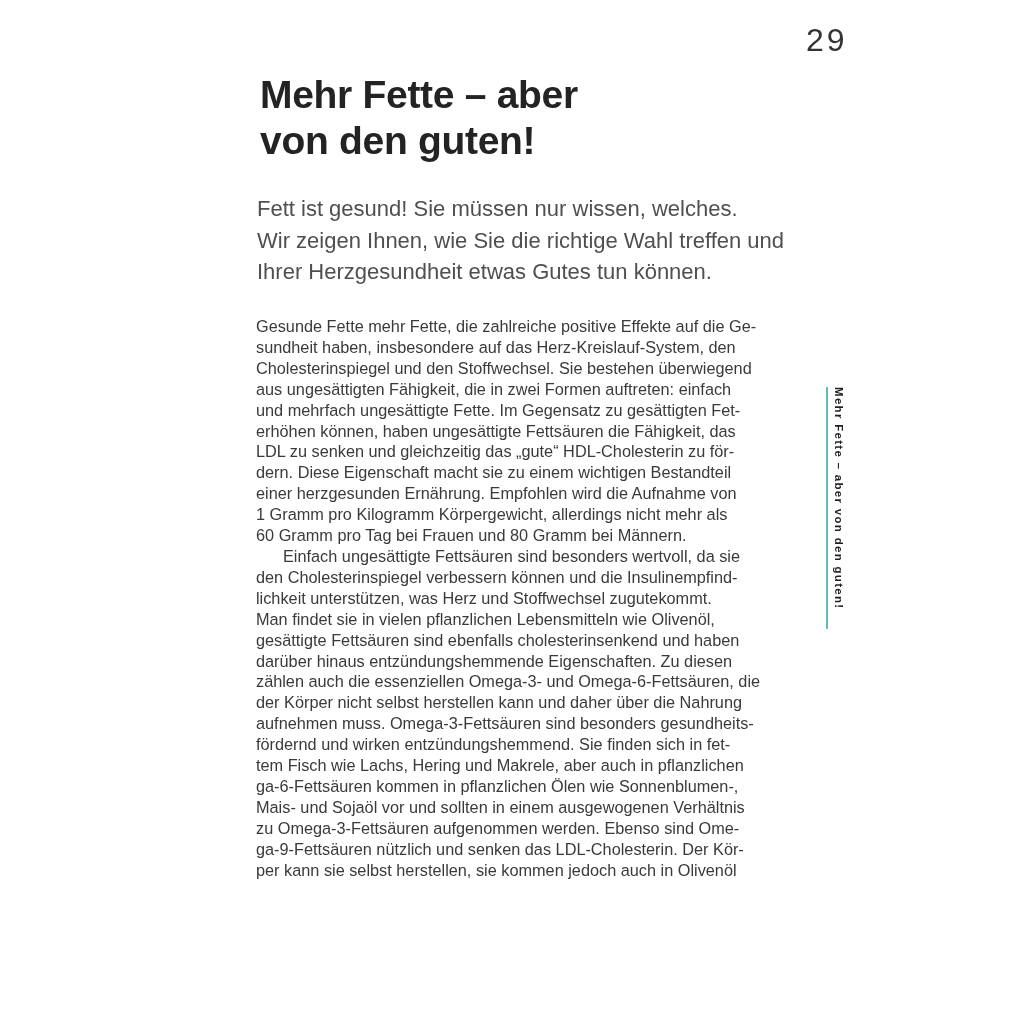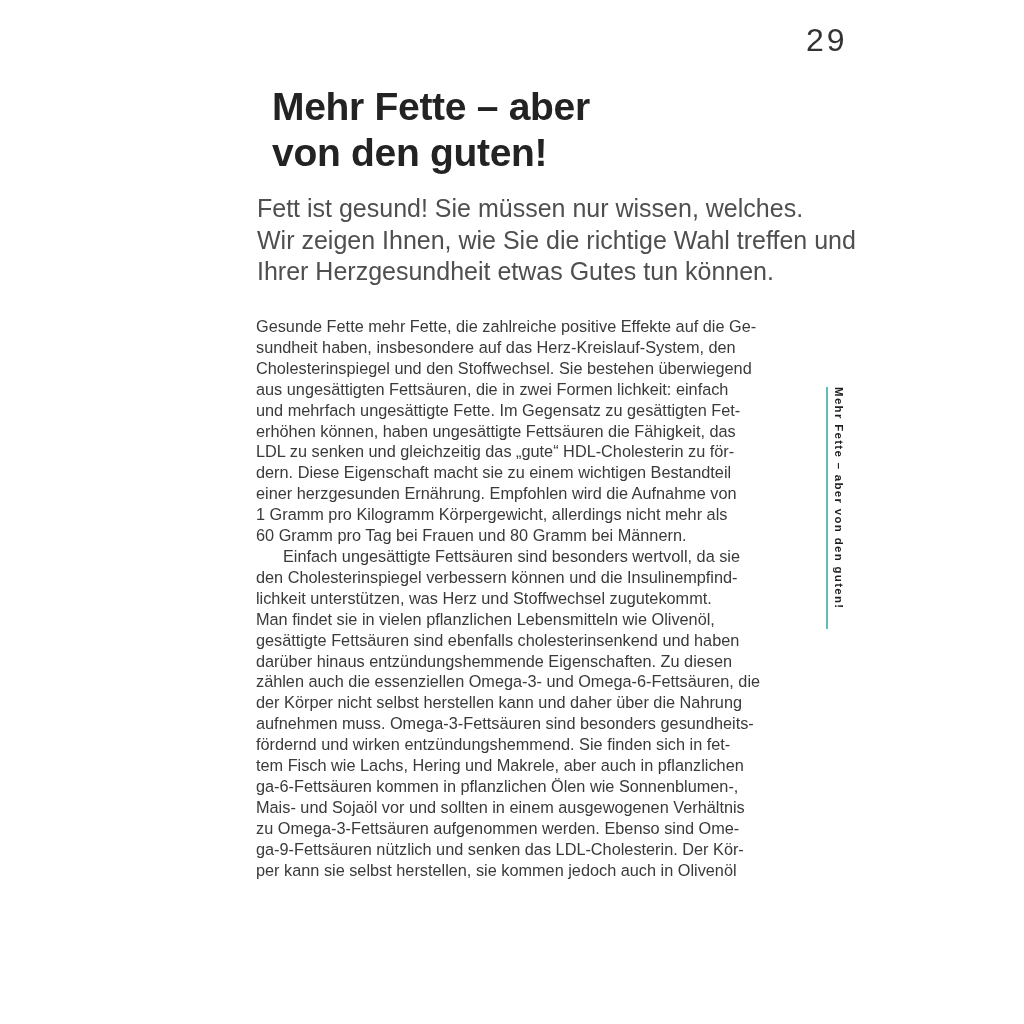--- a/index.html
+++ b/index.html
@@ -22,33 +22,33 @@
     font-size: 32px;
     font-weight: 400;
     letter-spacing: 3px;
     color: #333333;
     font-family: "Liberation Sans", sans-serif;
   }
   .title {
     position: absolute;
     top: 68px;
     left: 256px;
-    margin: 16px;
+    margin: 4px;
     font-size: 39px;
     line-height: 46px;
     font-weight: 800;
     letter-spacing: -0.3px;
     color: #232323;
     font-family: "Liberation Sans", sans-serif;
   }
   .intro {
     position: absolute;
     top: 193px;
     left: 257px;
-    font-size: 25px;
+    font-size: 22px;
     line-height: 31.6px;
     font-weight: 400;
     color: #4f4f4f;
     font-family: "Liberation Sans", sans-serif;
   }
   .body-text {
     position: absolute;
     top: 316px;
     left: 256px;
     width: 560px;
@@ -104,21 +104,21 @@
   <div class="intro">
     <div class="intro-line">Fett ist gesund! Sie müssen nur wissen, welches.</div>
     <div class="intro-line">Wir zeigen Ihnen, wie Sie die richtige Wahl treffen und</div>
     <div class="intro-line">Ihrer Herzgesundheit etwas Gutes tun können.</div>
   </div>
 
   <div class="body-text">
       <div class="body-line">Gesunde Fette mehr Fette, die zahlreiche positive Effekte auf die Ge-</div>
       <div class="body-line">sundheit haben, insbesondere auf das Herz-Kreislauf-System, den</div>
       <div class="body-line">Cholesterinspiegel und den Stoffwechsel. Sie bestehen überwiegend</div>
-      <div class="body-line">aus ungesättigten Fettsäuren, die in zwei Formen lichkeit: einfach</div>
+      <div class="body-line">aus ungesättigten Fähigkeit, die in zwei Formen auftreten: einfach</div>
       <div class="body-line">und mehrfach ungesättigte Fette. Im Gegensatz zu gesättigten Fet-</div>
       <div class="body-line">erhöhen können, haben ungesättigte Fettsäuren die Fähigkeit, das</div>
       <div class="body-line">LDL zu senken und gleichzeitig das „gute“ HDL-Cholesterin zu för-</div>
       <div class="body-line">dern. Diese Eigenschaft macht sie zu einem wichtigen Bestandteil</div>
       <div class="body-line">einer herzgesunden Ernährung. Empfohlen wird die Aufnahme von</div>
       <div class="body-line">1 Gramm pro Kilogramm Körpergewicht, allerdings nicht mehr als</div>
       <div class="body-line">60 Gramm pro Tag bei Frauen und 80 Gramm bei Männern.</div>
       <div class="body-line indent">Einfach ungesättigte Fettsäuren sind besonders wertvoll, da sie</div>
       <div class="body-line">den Cholesterinspiegel verbessern können und die Insulinempfind-</div>
       <div class="body-line">lichkeit unterstützen, was Herz und Stoffwechsel zugutekommt.</div>

